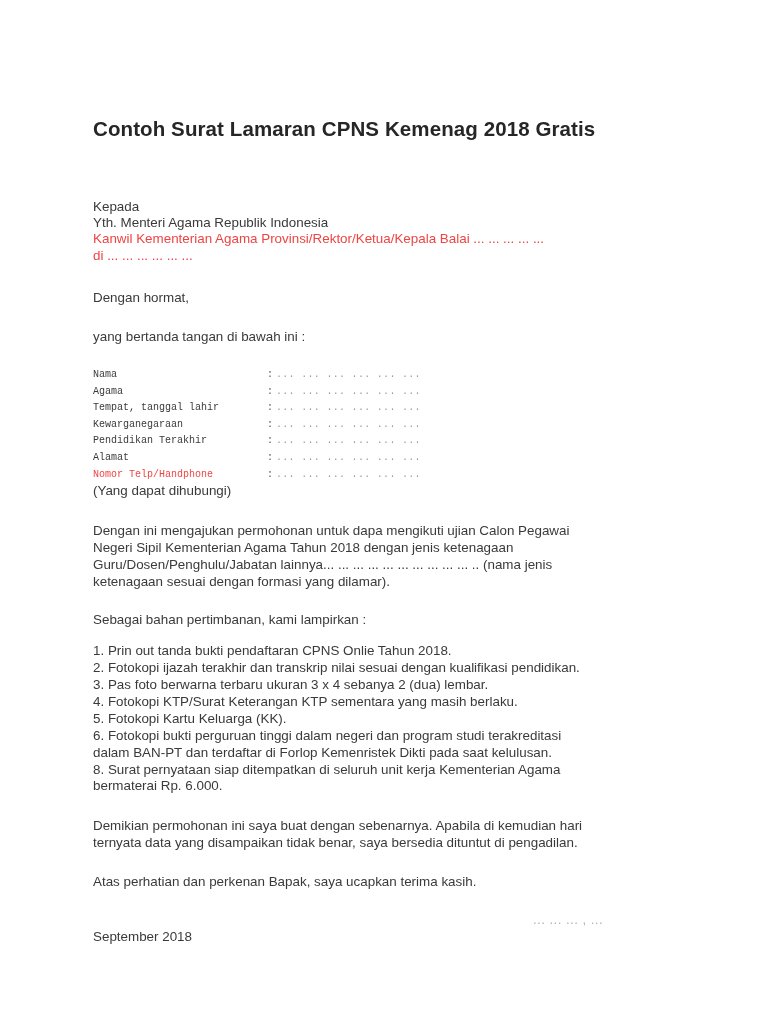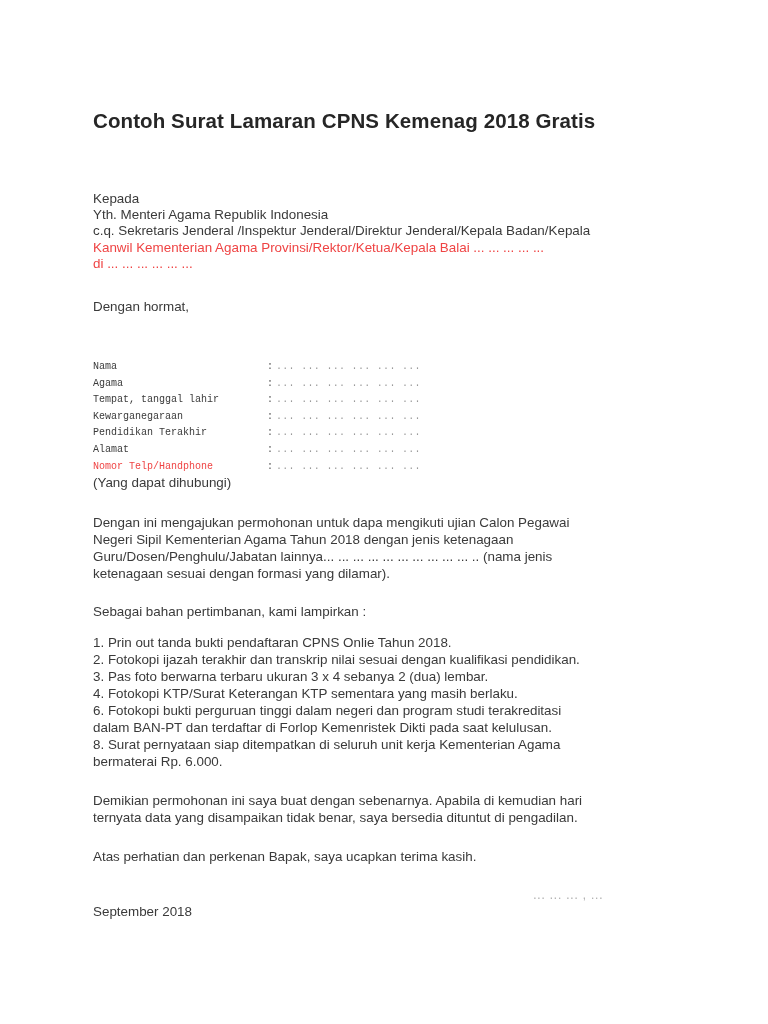--- a/index.html
+++ b/index.html
@@ -15,21 +15,21 @@
     color: #3a3a3a;
     -webkit-font-smoothing: antialiased;
     overflow: hidden;
   }
   .page {
     position: relative;
     width: 768px;
     height: 1024px;
     background: #ffffff;
     box-sizing: border-box;
-    padding: 4px 93px 0 93px;
+    padding: 12px 93px 0 93px;
   }
   .doc-title {
     font-size: 20.5px;
     font-weight: bold;
     color: #262626;
     letter-spacing: 0.1px;
     margin: 0;
     padding-top: 104px;
     line-height: 1.25;
   }
@@ -107,31 +107,31 @@
 </head>
 <body>
 
 <div class="page">
 
   <h1 class="doc-title">Contoh Surat Lamaran CPNS Kemenag 2018 Gratis</h1>
 
   <div class="addr-block">
     <div class="block">Kepada</div>
     <div class="block">Yth. Menteri Agama Republik Indonesia</div>
-    <div class="block">c.q. Sekretaris Jenderal /Inspektur Jenderal/Direktur Jenderal/Kepala Badan/Kepala</div>
     <div class="block line-faint">Kanwil Kementerian Agama Provinsi/Rektor/Ketua/Kepala Balai ... ... ... ... ...</div>
     <div class="block line-faint">di ... ... ... ... ... ...</div>
   </div>
 
   <div class="gap-lg"></div>
 
   <div class="block">Dengan hormat,</div>
 
   <div class="gap-md"></div>
 
+  <div class="block">yang bertanda tangan di bawah ini :</div>
 
   <div class="gap-md"></div>
 
   <table class="fields">
     <tbody>
       <tr>
         <td class="label">Nama</td>
         <td class="sep">:</td>
         <td class="val">... ... ... ... ... ...</td>
       </tr>
@@ -181,20 +181,21 @@
 
   <div class="block">Sebagai bahan pertimbanan, kami lampirkan :</div>
 
   <div class="gap-sm"></div>
 
   <div>
     <div class="list-item">1. Prin out tanda bukti pendaftaran CPNS Onlie Tahun 2018.</div>
     <div class="list-item">2. Fotokopi ijazah terakhir dan transkrip nilai sesuai dengan kualifikasi pendidikan.</div>
     <div class="list-item">3. Pas foto berwarna terbaru ukuran 3 x 4 sebanya 2 (dua) lembar.</div>
     <div class="list-item">4. Fotokopi KTP/Surat Keterangan KTP sementara yang masih berlaku.</div>
+    <div class="list-item">5. Fotokopi Kartu Keluarga (KK).</div>
     <div class="list-item">6. Fotokopi bukti perguruan tinggi dalam negeri dan program studi terakreditasi
 dalam BAN-PT dan terdaftar di Forlop Kemenristek Dikti pada saat kelulusan.</div>
     <div class="list-item">8. Surat pernyataan siap ditempatkan di seluruh unit kerja Kementerian Agama
 bermaterai Rp. 6.000.</div>
   </div>
 
   <div class="gap-md"></div>
 
   <div class="para">Demikian permohonan ini saya buat dengan sebenarnya. Apabila di kemudian hari
 ternyata data yang disampaikan tidak benar, saya bersedia dituntut di pengadilan.</div>

